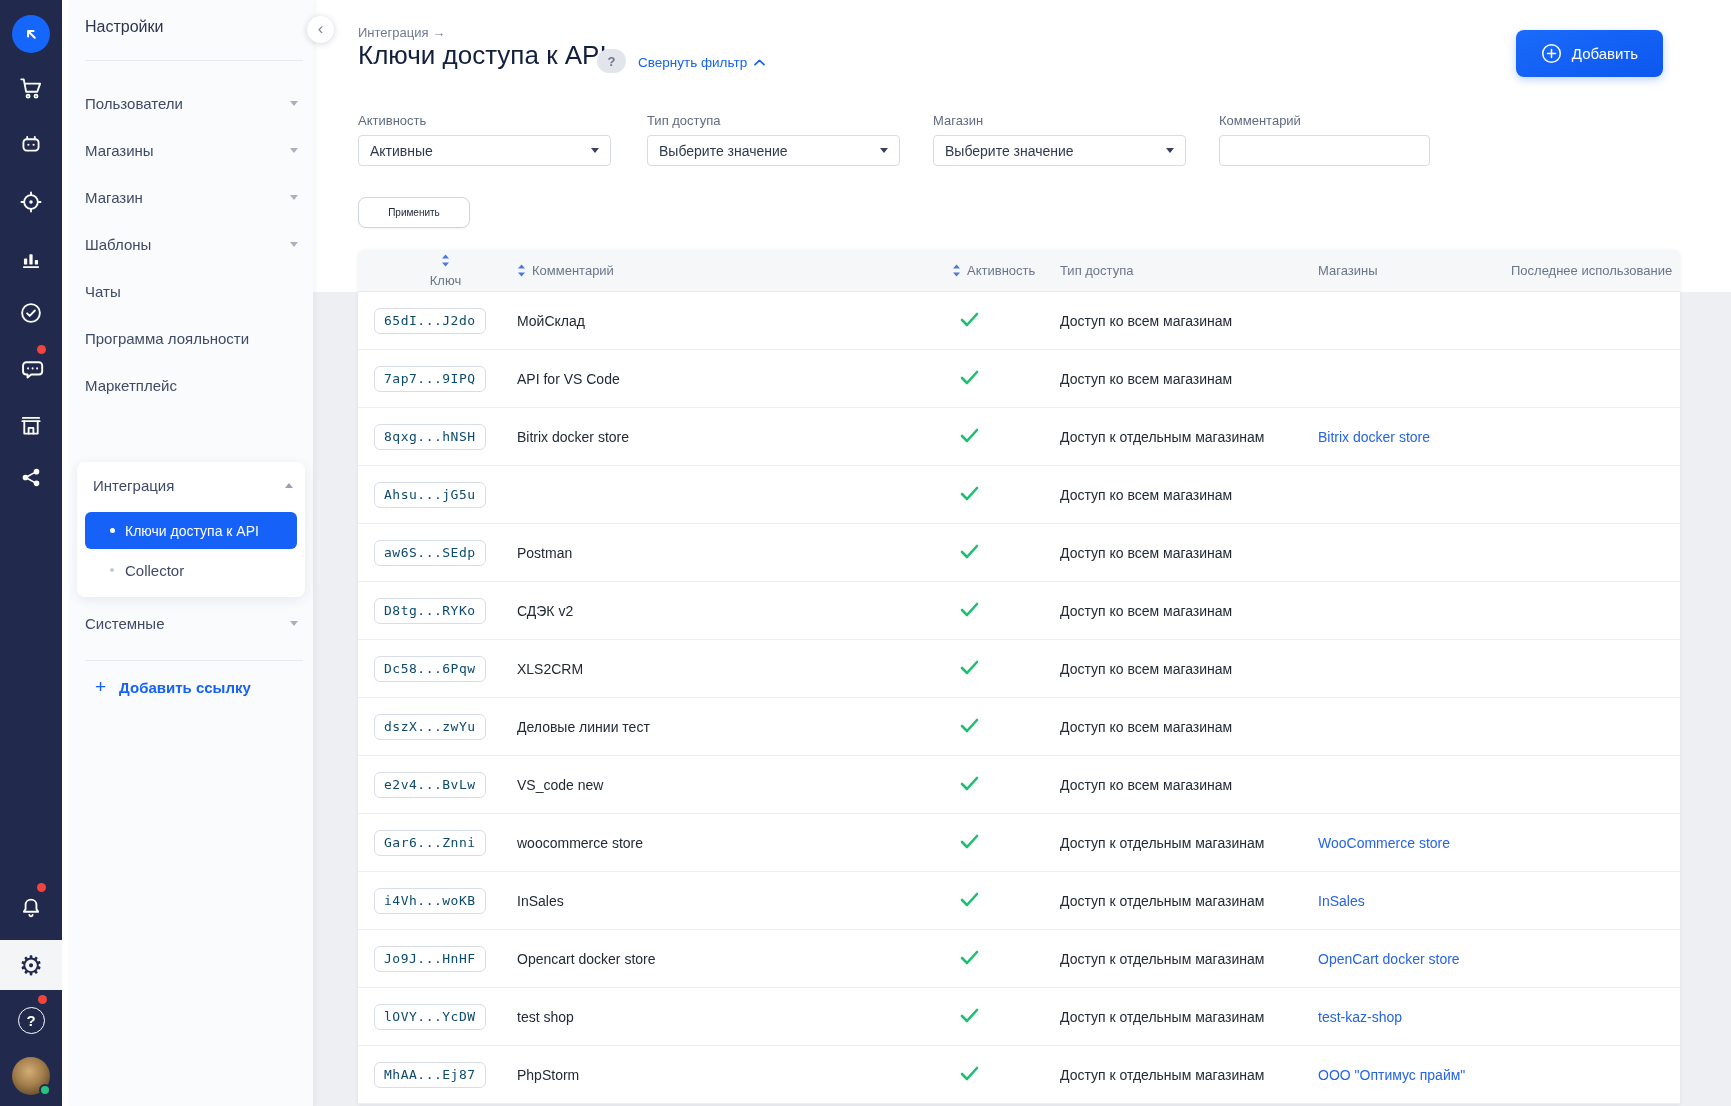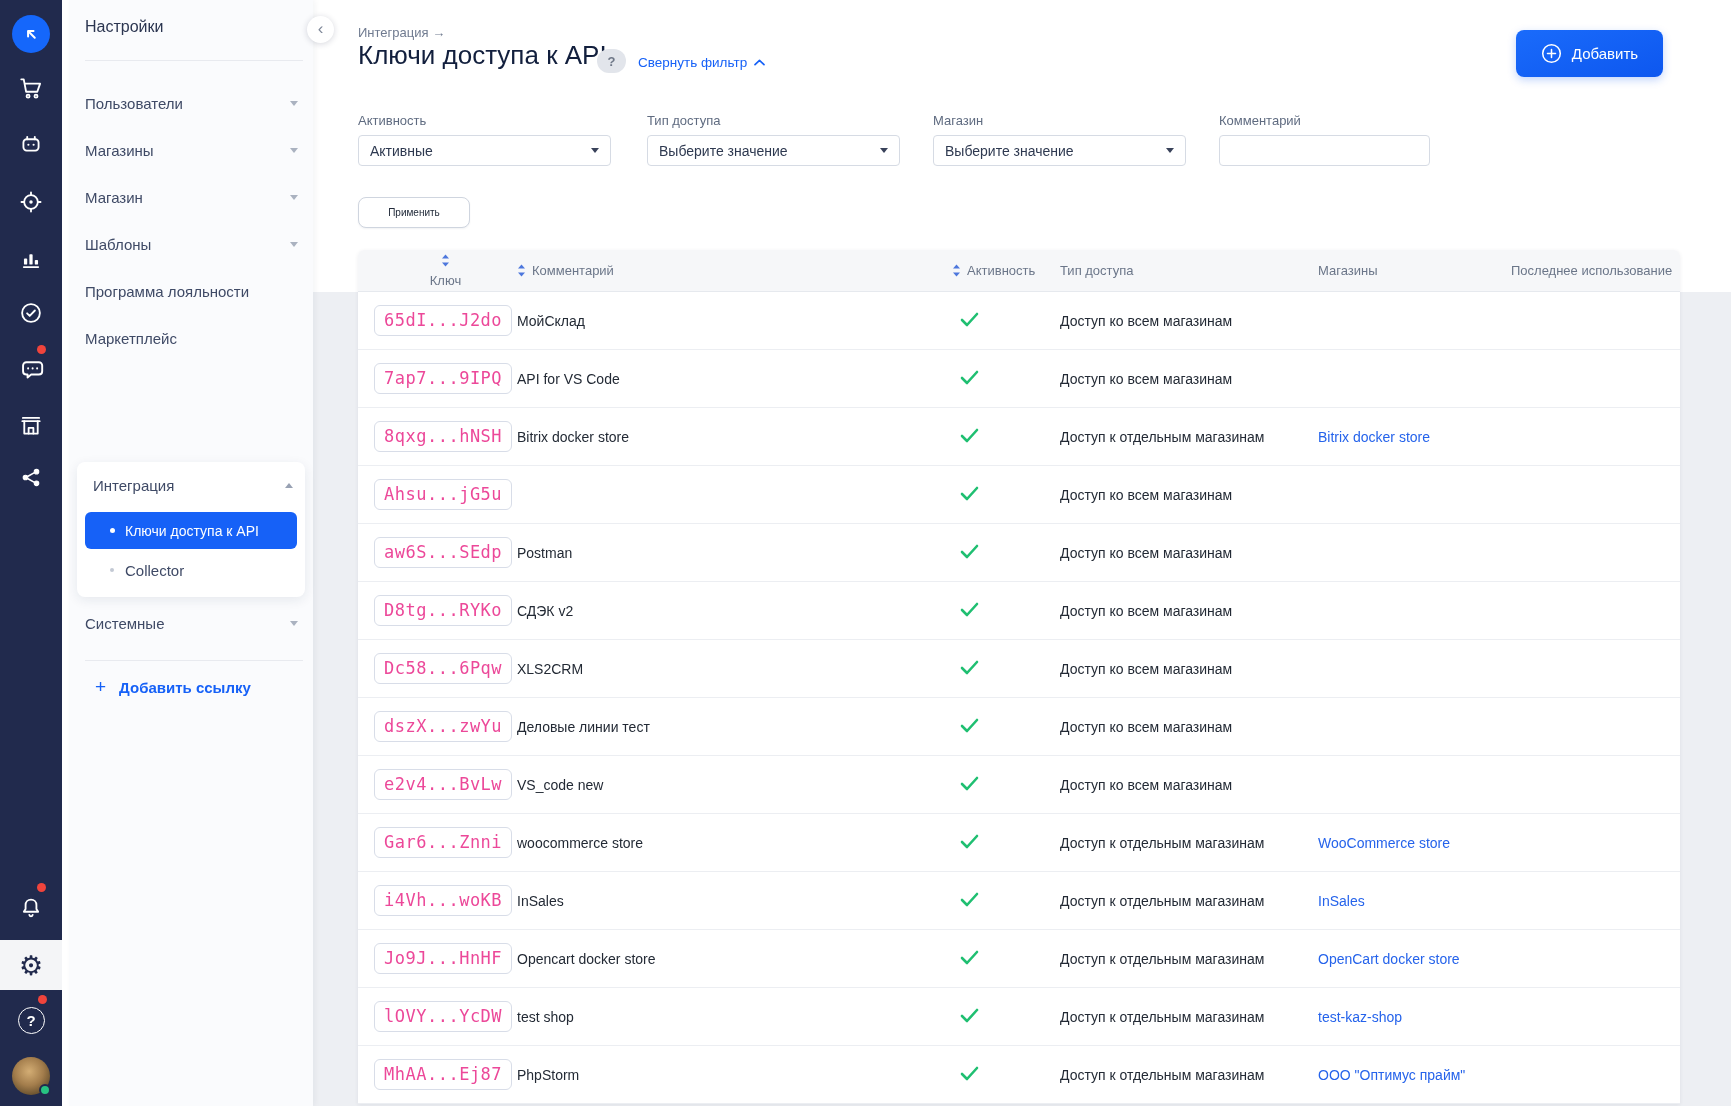--- a/index.html
+++ b/index.html
@@ -86,22 +86,22 @@
     border-radius:6px 6px 0 0; box-shadow:0 1px 4px rgba(20,30,60,.07); z-index:2; }
   .tgrid { display:grid; grid-template-columns:159px 435px 108px 258px 193px auto; align-items:center; }
   .thead { height:42px; background:#f6f7f9; border-radius:6px 6px 0 0; border-bottom:1px solid #e6e9ee;
     color:#6b7689; font-size:13px; }
   .th { display:flex; align-items:center; gap:6px; }
   .th.sortable { cursor:pointer; }
   .th:first-child, .td:first-child { padding-left:16px;flex-direction:column; }
   .trow { height:58px; border-bottom:1px solid #eceef2; font-size:14px; background:#fff; cursor:pointer; }
   .td { color:#232a35; }
   .chip { display:inline-block; border:1px solid #d8dde8; border-radius:6px; background:#fff;
-    padding:4px 9px 5px; font-family:"DejaVu Sans Mono", monospace; font-size:17px;
-    color:#ec4899; letter-spacing:.5px; cursor:pointer; }
+    padding:4px 9px 5px; font-family:"DejaVu Sans Mono", monospace; font-size:13px;
+    color:#0c4a6e; letter-spacing:.5px; cursor:pointer; }
   .check { display:inline-block; margin-left:8px; }
   .slink { color:#2563eb; text-decoration:none; cursor:pointer; }
 </style>
 </head>
 <body>
 
 <div class="rail">
   <div class="rail-item" style="top:12px;">
     <div class="logo-circle">
       <svg width="20" height="20" viewBox="0 0 24 24" fill="none" stroke="#fff" stroke-width="2.4" stroke-linecap="round" stroke-linejoin="round">
@@ -222,20 +222,23 @@
         <span>Магазины</span>
         <span class="chev down"></span>
       </div>
       <div class="menu-item">
         <span>Магазин</span>
         <span class="chev down"></span>
       </div>
       <div class="menu-item">
         <span>Шаблоны</span>
         <span class="chev down"></span>
+      </div>
+      <div class="menu-item">
+        <span>Чаты</span>
       </div>
       <div class="menu-item">
         <span>Программа лояльности</span>
       </div>
       <div class="menu-item">
         <span>Маркетплейс</span>
       </div>
     </div>
 
   <div class="int-card">

